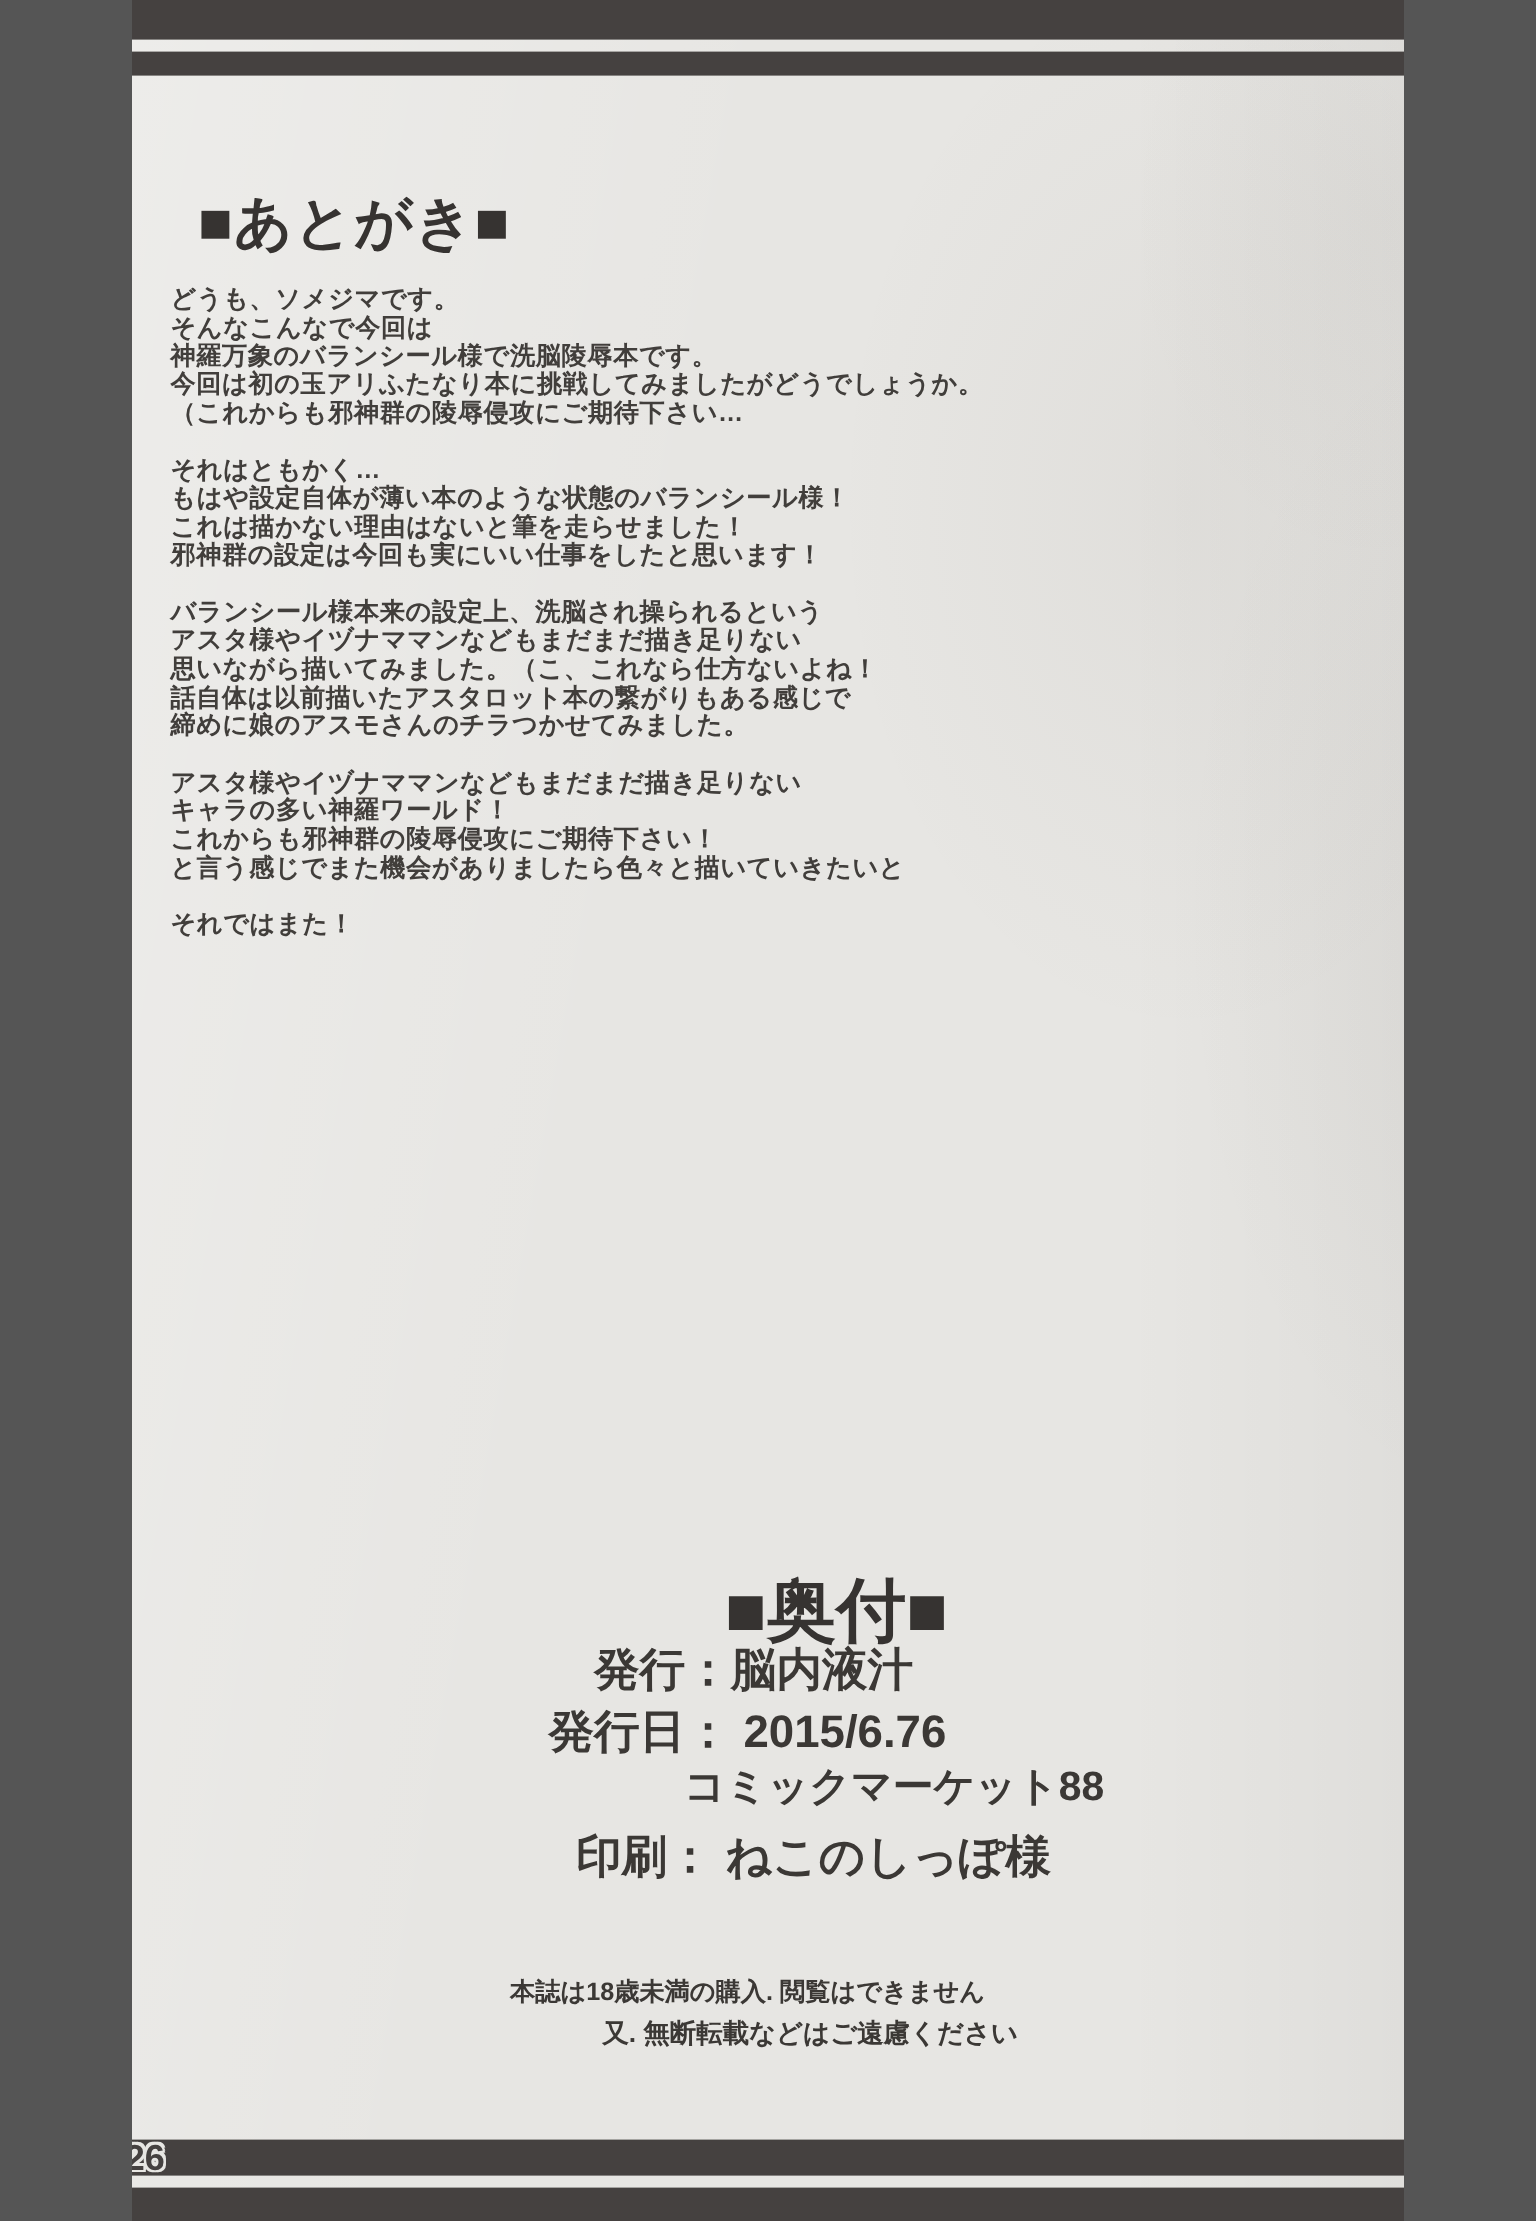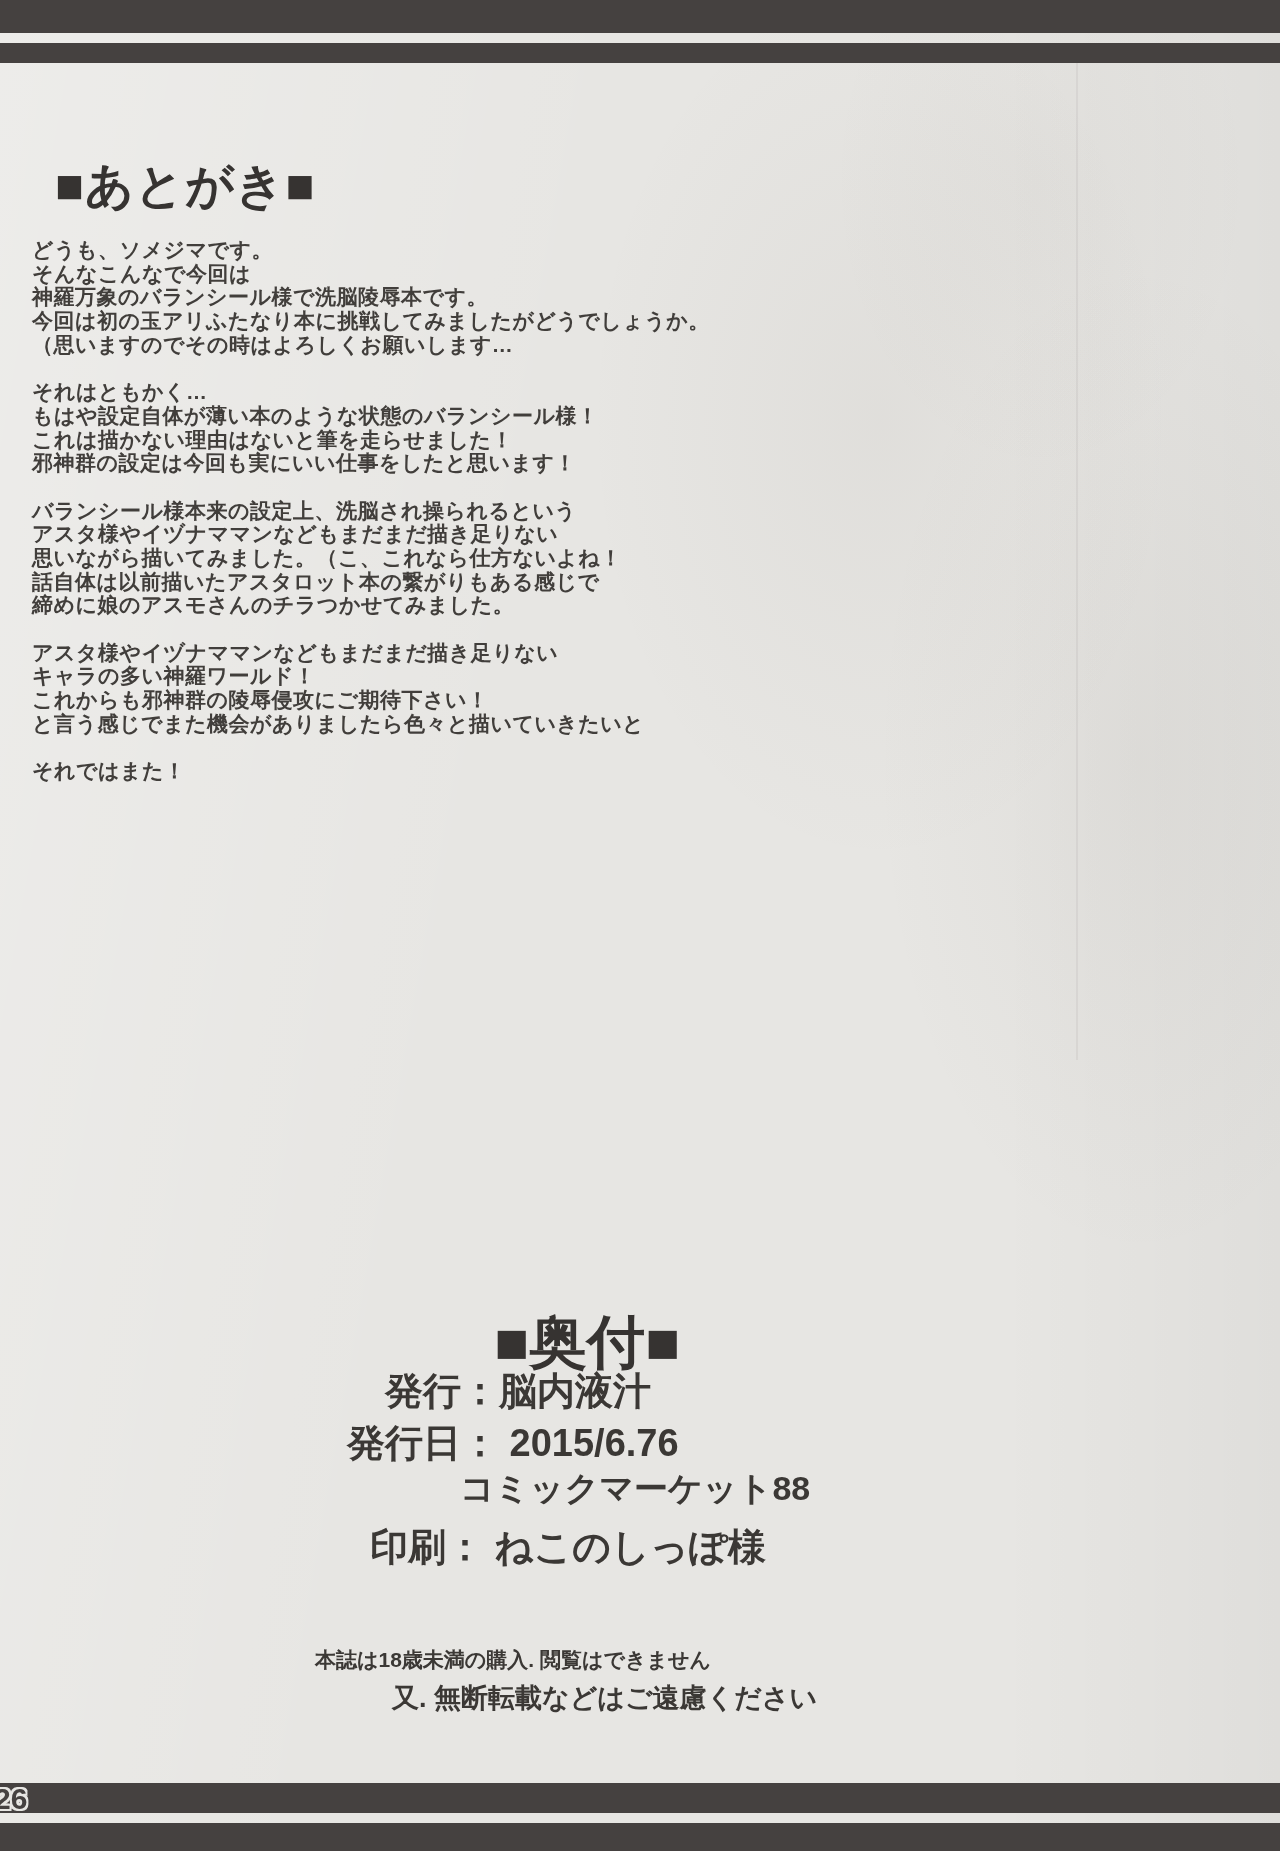--- a/index.html
+++ b/index.html
@@ -1,18 +1,18 @@
 <!DOCTYPE html>
 <html><head>
 <meta charset="utf-8">
 <style>
   html,body{margin:0;padding:0;background:#555;}
   .page{
     position:relative;
-    width:1280px;height:1851px;
+    width:1060px;height:1851px;
     margin:0 auto;
     background:
       linear-gradient(100deg, rgba(255,255,255,0.25) 0%, rgba(255,255,255,0) 40%),
       linear-gradient(to right, rgba(0,0,0,0) 78%, rgba(0,0,0,0.035) 100%),
       #e7e6e3;
     overflow:hidden;
     font-family:"Liberation Sans","DejaVu Sans",sans-serif;
     color:#3f3c39;
   }
   
@@ -52,21 +52,21 @@
   }
   .body-text .line{height:23.7px;white-space:nowrap;}
   
   .cl{position:absolute;white-space:nowrap;font-weight:600;color:#3b3835;}
   .cl0{left:385px;top:1366px;font-size:38px;}
   .cl1{left:347px;top:1418px;font-size:38px;}
   .cl2{left:460px;top:1466px;font-size:34px;}
   .cl3{left:370px;top:1522px;font-size:38px;}
   .cl4{left:272px;top:1588px;font-size:38px;font-weight:500;}
   .cl5{left:315px;top:1646px;font-size:21px;font-weight:bold;}
-  .cl6{left:392px;top:1680px;font-size:27px;font-weight:bold;}
+  .cl6{left:392px;top:1680px;font-size:22px;font-weight:bold;}
   
   .page-number{
     position:absolute;left:-6px;top:1782px;
     font-size:30px;font-weight:bold;color:#454140;
     text-shadow:
       -2px 0 0 #e7e6e3, 2px 0 0 #e7e6e3, 0 -2px 0 #e7e6e3, 0 2px 0 #e7e6e3,
       -2px -2px 0 #e7e6e3, 2px 2px 0 #e7e6e3, -2px 2px 0 #e7e6e3, 2px -2px 0 #e7e6e3;
   }
 </style>
 </head>
@@ -80,21 +80,21 @@
   <div class="bar bar-top-1"></div>
   <div class="bar bar-top-2"></div>
 
   <h1 class="atogaki-title">■あとがき■</h1>
 
   <div class="body-text">
     <div class="line">どうも、ソメジマです。</div>
     <div class="line">そんなこんなで今回は</div>
     <div class="line">神羅万象のバランシール様で洗脳陵辱本です。</div>
     <div class="line">今回は初の玉アリふたなり本に挑戦してみましたがどうでしょうか。</div>
-    <div class="line">（思いますのでその時はよろしくお願いします…</div>
+    <div class="line">（これからも邪神群の陵辱侵攻にご期待下さい…</div>
     <div class="line"></div>
     <div class="line">それはともかく…</div>
     <div class="line">もはや設定自体が薄い本のような状態のバランシール様！</div>
     <div class="line">これは描かない理由はないと筆を走らせました！</div>
     <div class="line">邪神群の設定は今回も実にいい仕事をしたと思います！</div>
     <div class="line"></div>
     <div class="line">バランシール様本来の設定上、洗脳され操られるという</div>
     <div class="line">アスタ様やイヅナママンなどもまだまだ描き足りない</div>
     <div class="line">思いながら描いてみました。（こ、これなら仕方ないよね！</div>
     <div class="line">話自体は以前描いたアスタロット本の繋がりもある感じで</div>

